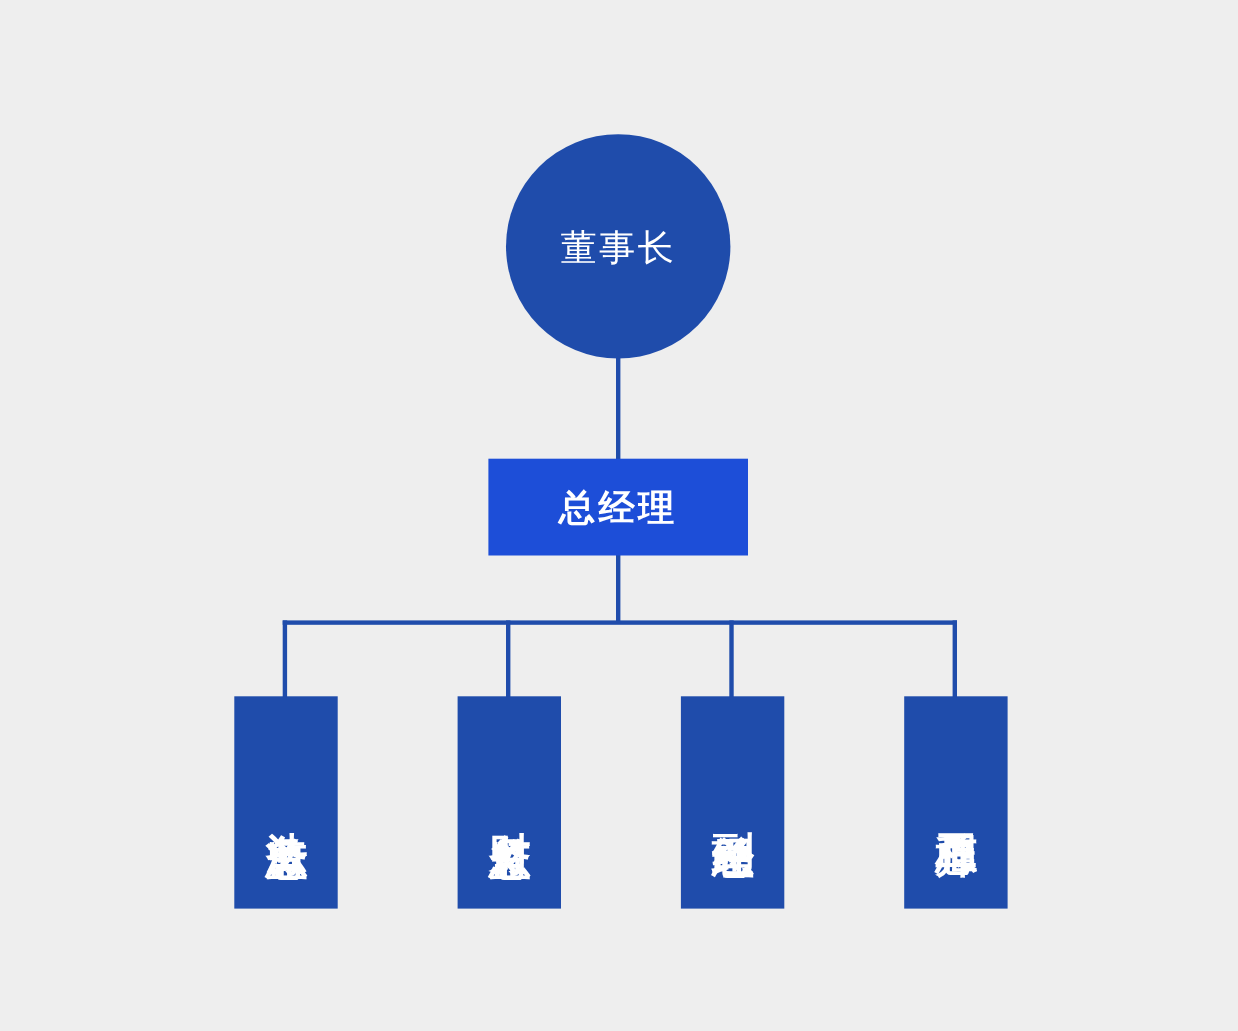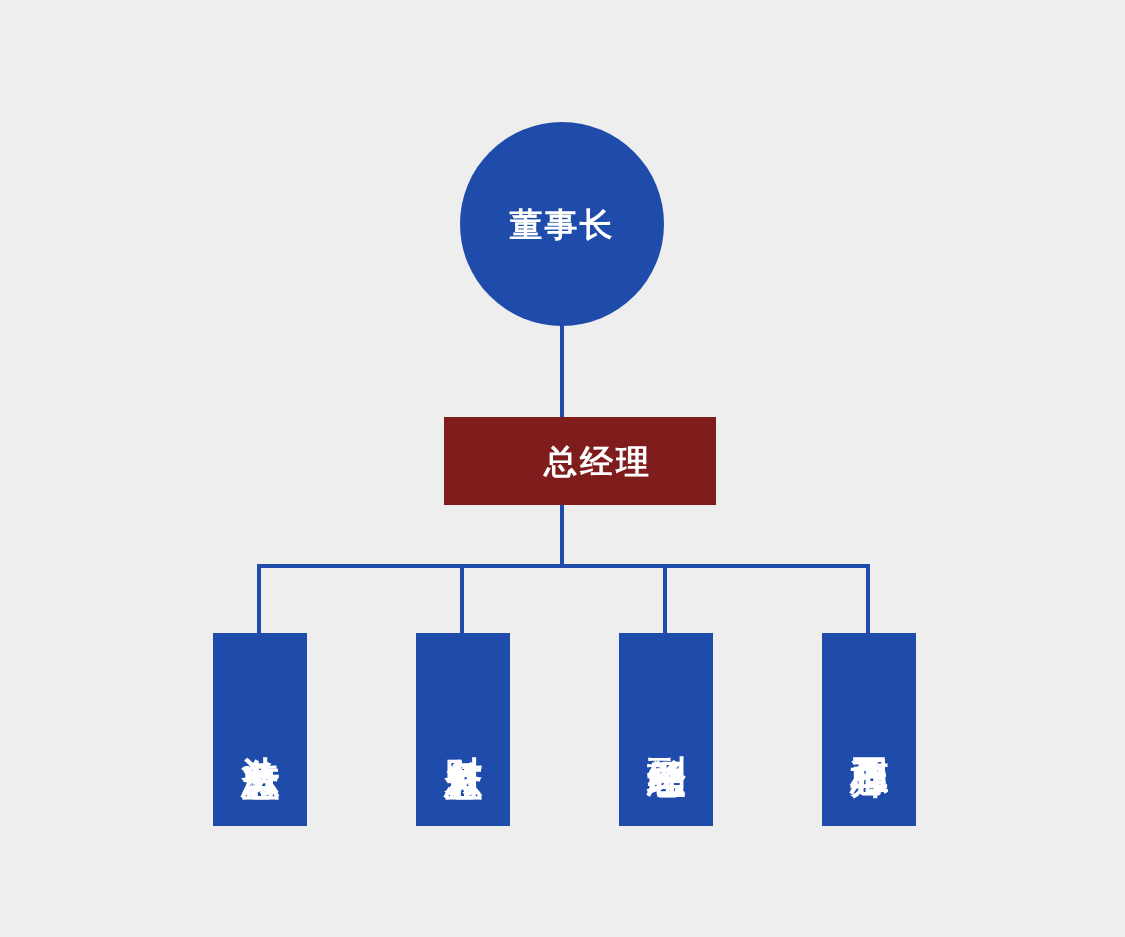--- a/index.html
+++ b/index.html
@@ -32,34 +32,33 @@
     position: absolute;
     border-radius: 50%;
     background: #1F4CAB;
     display: flex;
     align-items: center;
     justify-content: center;
   }
   .node-circle .node-label {
     color: #ffffff;
     font-size: 33px;
-    font-weight: bold;
+    font-weight: normal;
     letter-spacing: 2px;
     line-height: 1;
     white-space: nowrap;
   }
 
   
   .node-rect {
     position: absolute;
-    background: #7f1d1d;
+    background: #1d4ed8;
     display: flex;
     align-items: center;
     justify-content: center;
-    padding-left: 36px;
   }
   .node-rect .node-label {
     color: #ffffff;
     font-size: 33px;
     font-weight: bold;
     letter-spacing: 3px;
     line-height: 1;
     white-space: nowrap;
   }
 

